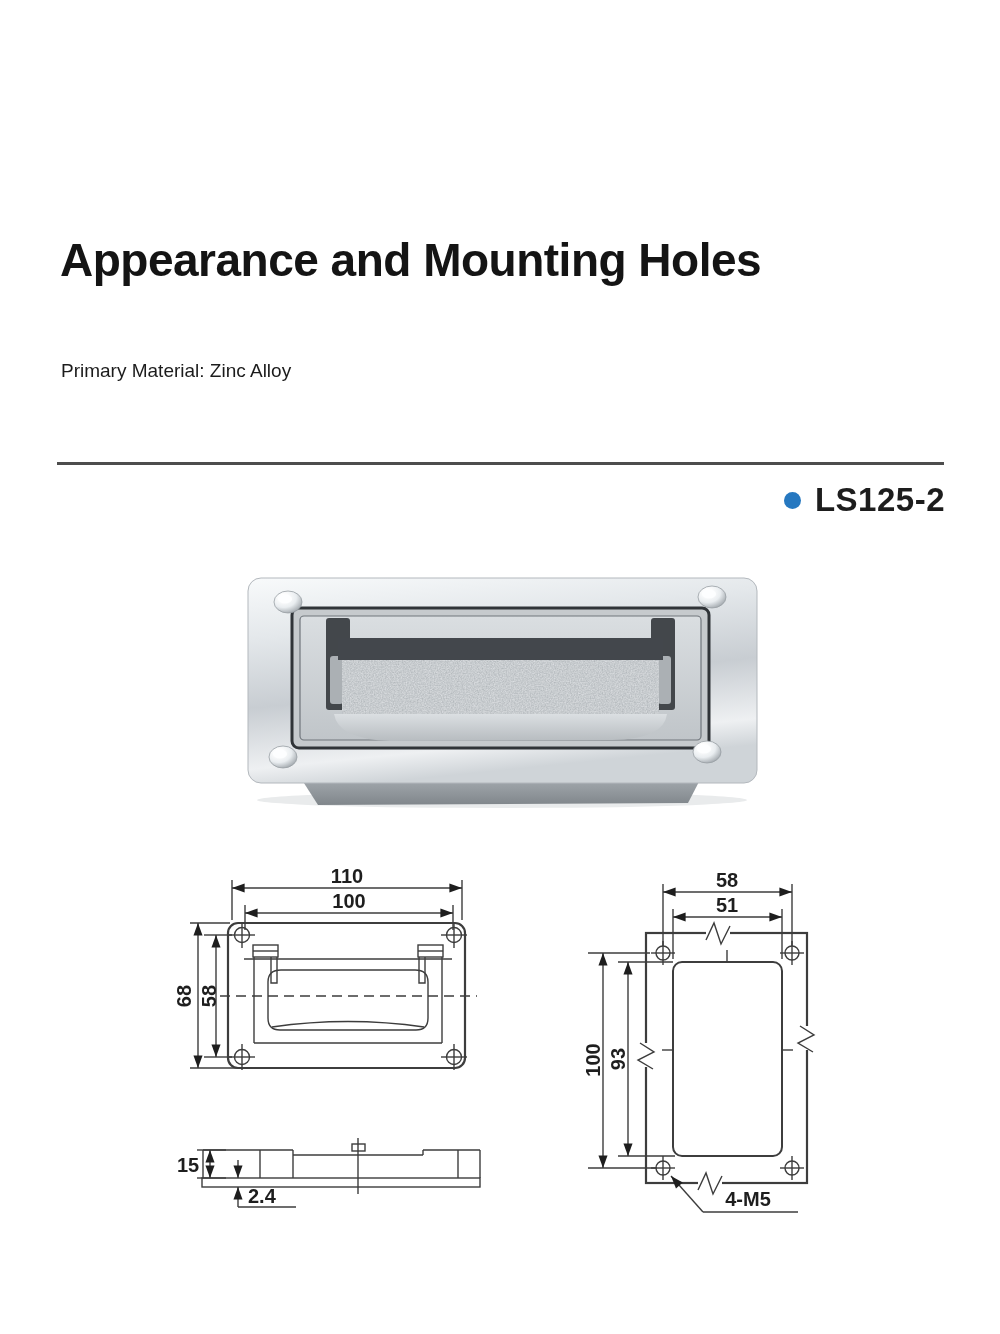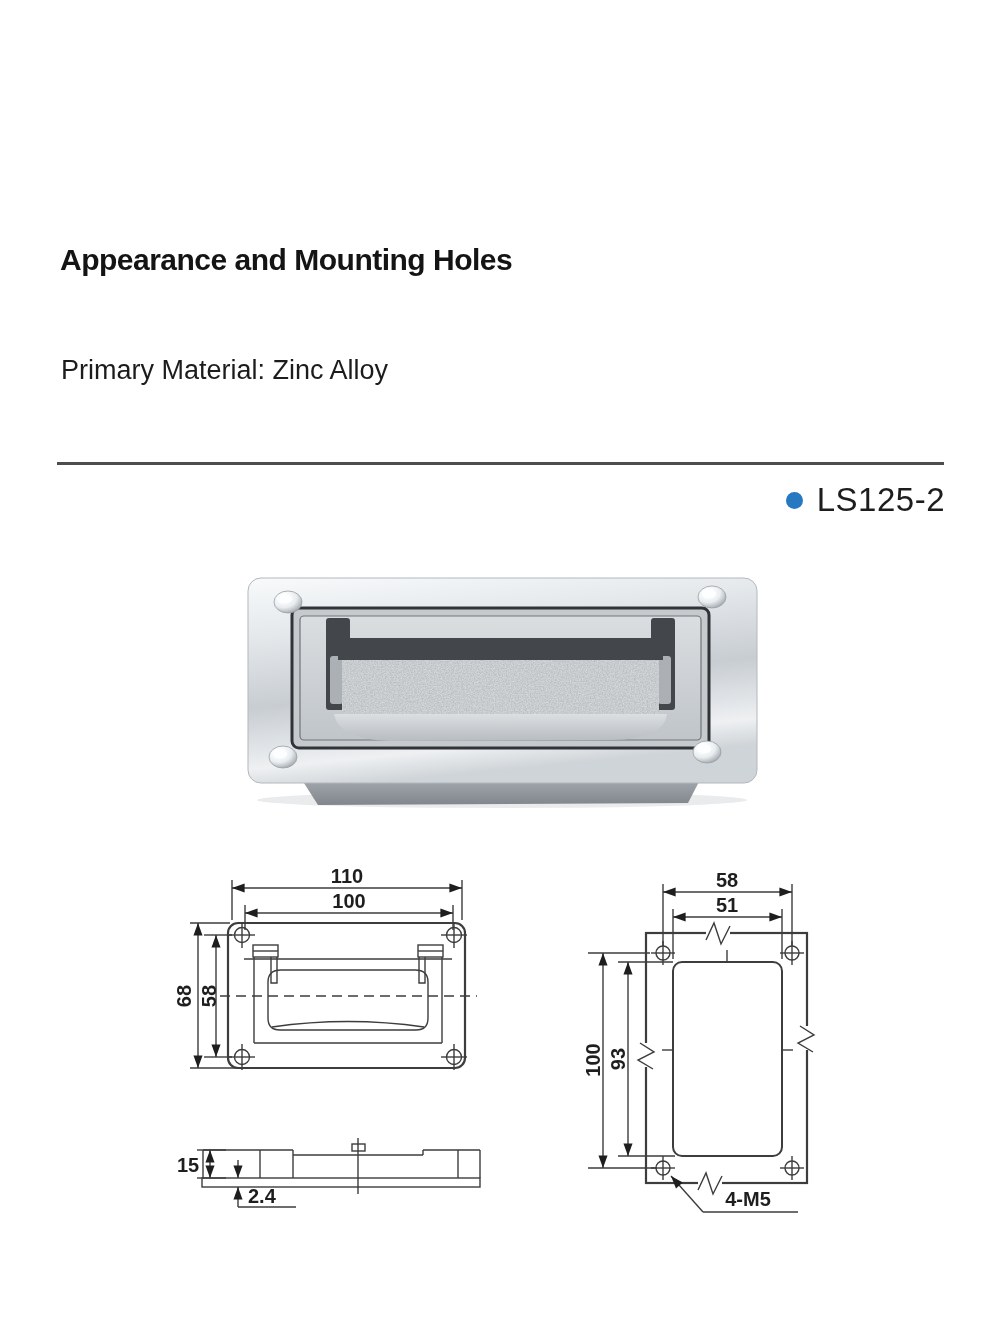--- a/index.html
+++ b/index.html
@@ -1,24 +1,24 @@
 <!DOCTYPE html>
 <html><head>
 <meta charset="utf-8">
 <style>
   html,body{margin:0;padding:0;background:#ffffff;}
   .page{position:relative;width:1000px;height:1334px;background:#ffffff;overflow:hidden;
         font-family:"Liberation Sans",sans-serif;color:#1c1c1c;}
-  .title{position:absolute;left:60px;top:234px;margin:0;font-size:30px;line-height:52px;
+  .title{position:absolute;left:60px;top:234px;margin:0;font-size:46px;line-height:52px;
          font-weight:700;color:#141414;letter-spacing:-0.5px;}
-  .specs{position:absolute;left:61px;top:351px;font-size:27px;line-height:39px;color:#1c1c1c;}
+  .specs{position:absolute;left:61px;top:351px;font-size:19px;line-height:39px;color:#1c1c1c;}
   .divider{position:absolute;left:57px;top:462px;width:887px;height:3px;background:#4d4d4d;}
   .model-row{position:absolute;top:481px;right:55px;display:flex;align-items:center;gap:14px;}
   .dot{width:17px;height:17px;border-radius:50%;background:#2678c0;display:inline-block;}
-  .model{font-size:33px;font-weight:400;color:#1d1d1d;letter-spacing:0.5px;}
+  .model{font-size:33px;font-weight:700;color:#1d1d1d;letter-spacing:0.5px;}
   .photo-svg{position:absolute;left:240px;top:568px;}
   .draw-svg{position:absolute;left:0px;top:860px;}
   .draw-svg text{font-family:"Liberation Sans",sans-serif;font-weight:bold;font-size:20px;fill:#1e1e1e;}
   .objf{stroke:#3d3d3d;stroke-width:2.2;fill:none;}
   .thin{stroke:#3d3d3d;stroke-width:1.4;fill:none;}
   .dash{stroke:#3d3d3d;stroke-width:1.3;fill:none;stroke-dasharray:10 6;}
   .brk{fill:#ffffff;stroke:none;}
 </style>
 </head>
 <body>

